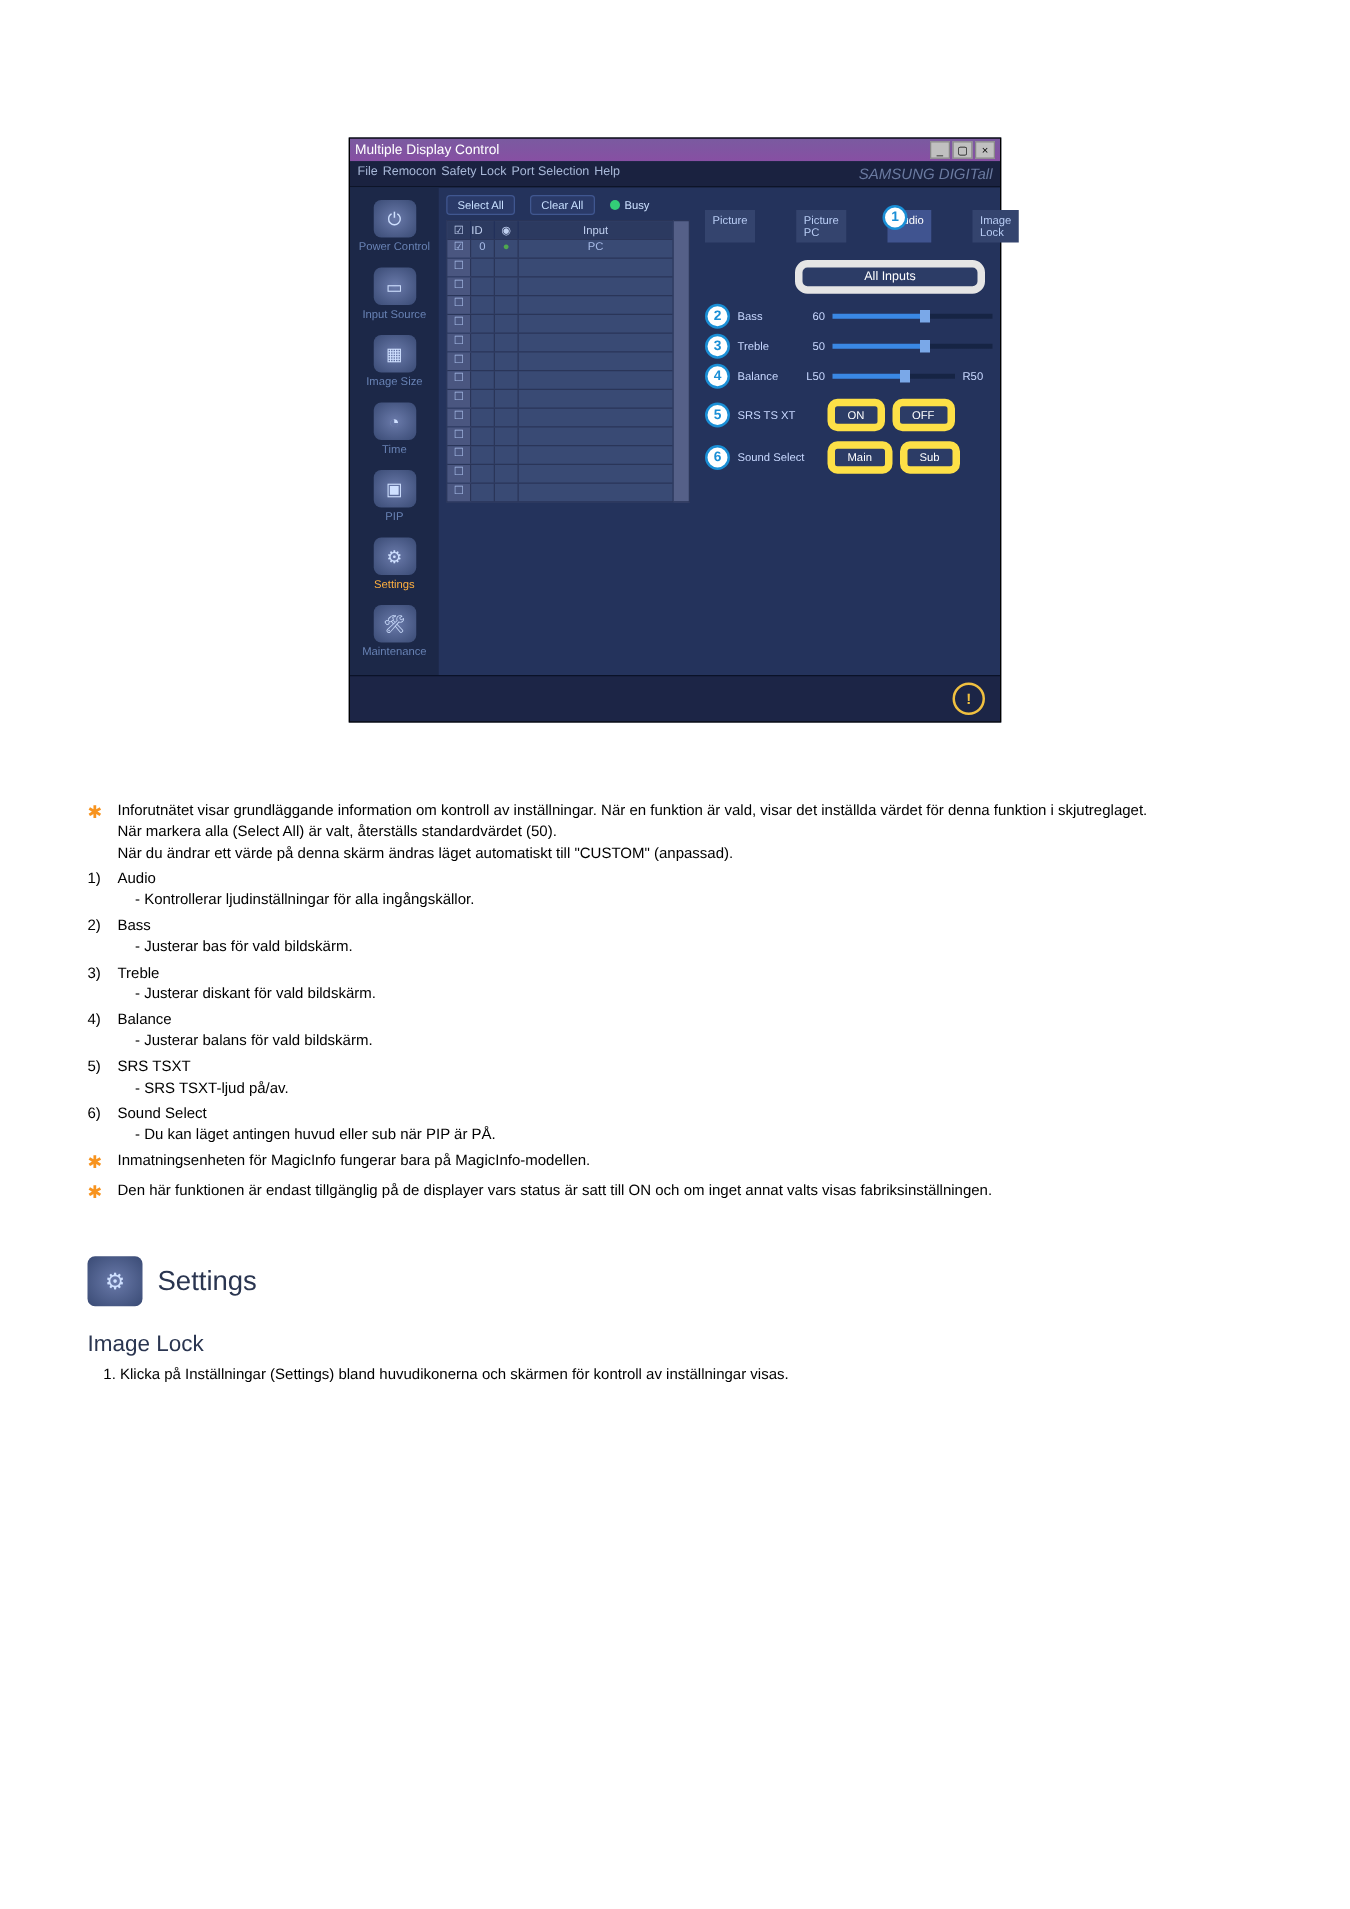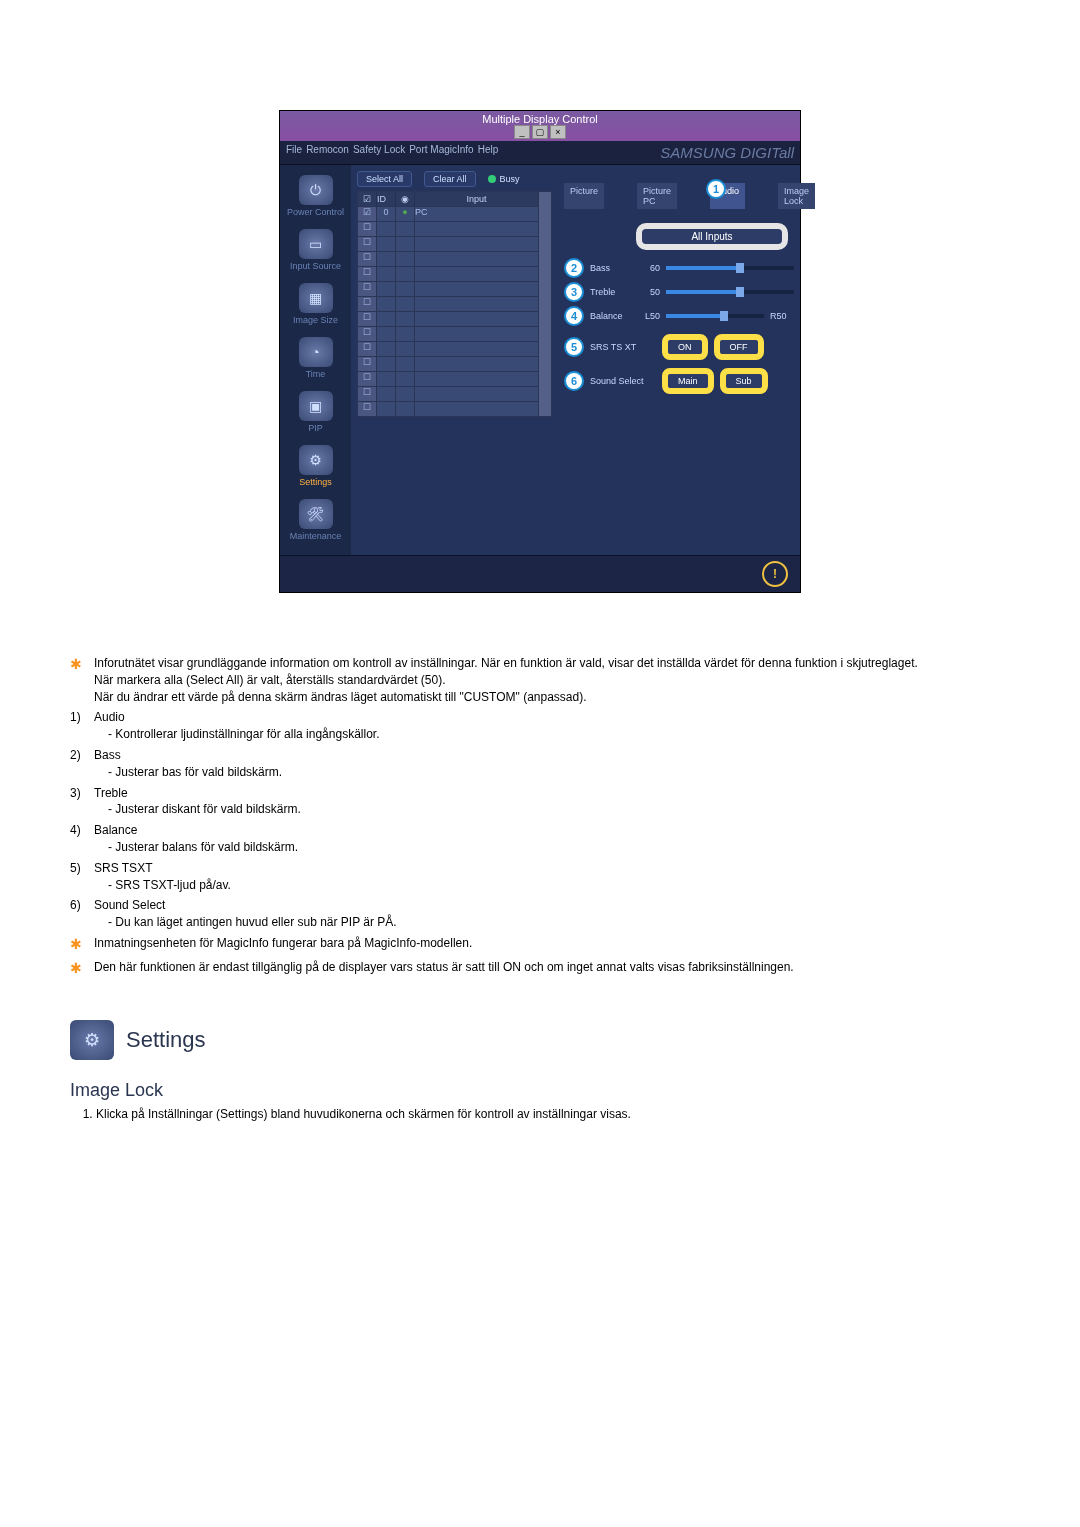--- a/index.html
+++ b/index.html
@@ -21,21 +21,20 @@
   border: 1px solid #000;
 }
 .titlebar {
   background: linear-gradient(#7a5aa0, #874fa3);
   color: #fff;
   font-size: 11px;
   padding: 2px 4px;
   display: flex;
   justify-content: space-between;
   align-items: center;
-  flex-direction: column;
 }
 .titlebar .wb {
   display: flex;
   gap: 2px;
 }
 .titlebar .wb span {
   display: inline-flex;
   align-items: center;
   justify-content: center;
   width: 14px;
@@ -51,21 +50,21 @@
   font-size: 10px;
   padding: 3px 6px;
   display: flex;
   gap: 4px;
   border-bottom: 1px solid #0a1020;
 }
 .menubar span:last-child {
   margin-left: auto;
   font-style: italic;
   color: #6a7aa0;
-  font-size: 15px;
+  font-size: 12px;
 }
 .app-body {
   display: flex;
   background: #24335c;
   min-height: 280px;
 }
 .sidebar {
   width: 88px;
   background: #1c2848;
   padding: 6px 0;
@@ -140,21 +139,21 @@
 .grid-row {
   display: flex;
   font-size: 9px;
   color: #a8bce8;
   border-top: 1px solid #2a3558;
   height: 14px;
 }
 .gr-c { width: 18px; text-align: center; border-right: 1px solid #2a3558; background: #4a5680;}
 .gr-id { width: 18px; text-align: center; border-right: 1px solid #2a3558;}
 .gr-lamp { width: 18px; text-align: center; border-right: 1px solid #2a3558;}
-.gr-in { flex: 1; }
+.gr-in { flex: 1; text-align: center;}
 .lamp-g { color: #4fa84f;}
 .scroll-col {
   width: 12px;
   background: #556088;
   border: 1px solid #2a3558;
   border-left: none;
 }
 .right {
   width: 230px;
   padding: 0 6px;
@@ -323,21 +322,21 @@
       <div class="wb">
         <span>_</span>
         <span>▢</span>
         <span>×</span>
       </div>
     </div>
     <div class="menubar">
       <span>File</span>
       <span>Remocon</span>
       <span>Safety Lock</span>
-      <span>Port MagicInfo</span>
+      <span>Port Selection</span>
       <span>Help</span>
       <span>SAMSUNG DIGITall</span>
     </div>
 
     <div class="app-body">
 
       <div class="sidebar">
         <div class="side-item">
           <div class="side-glyph">⏻</div>
           <span>Power Control</span>

